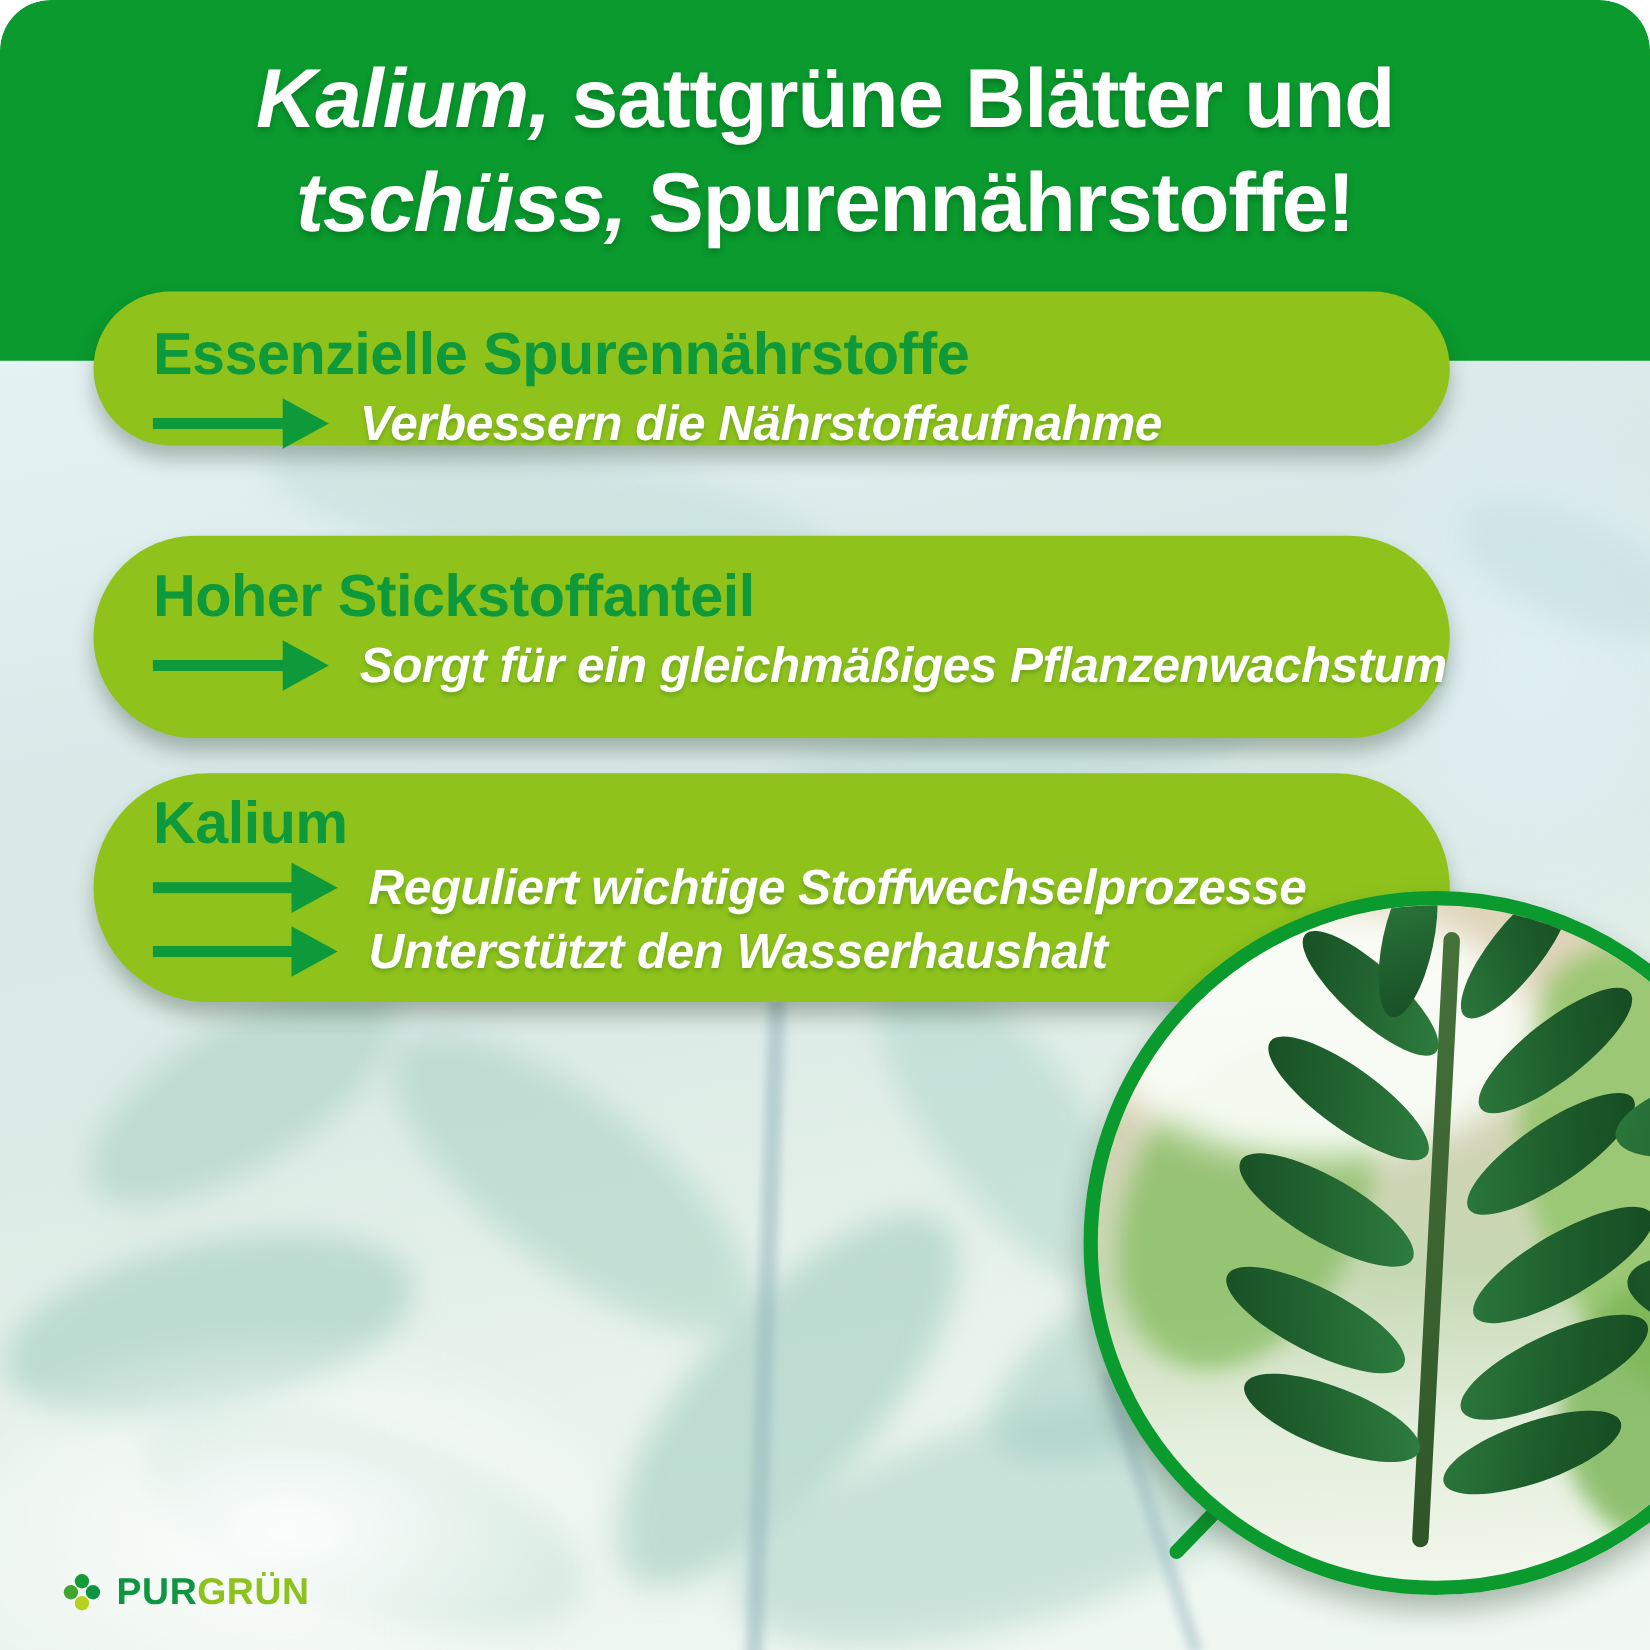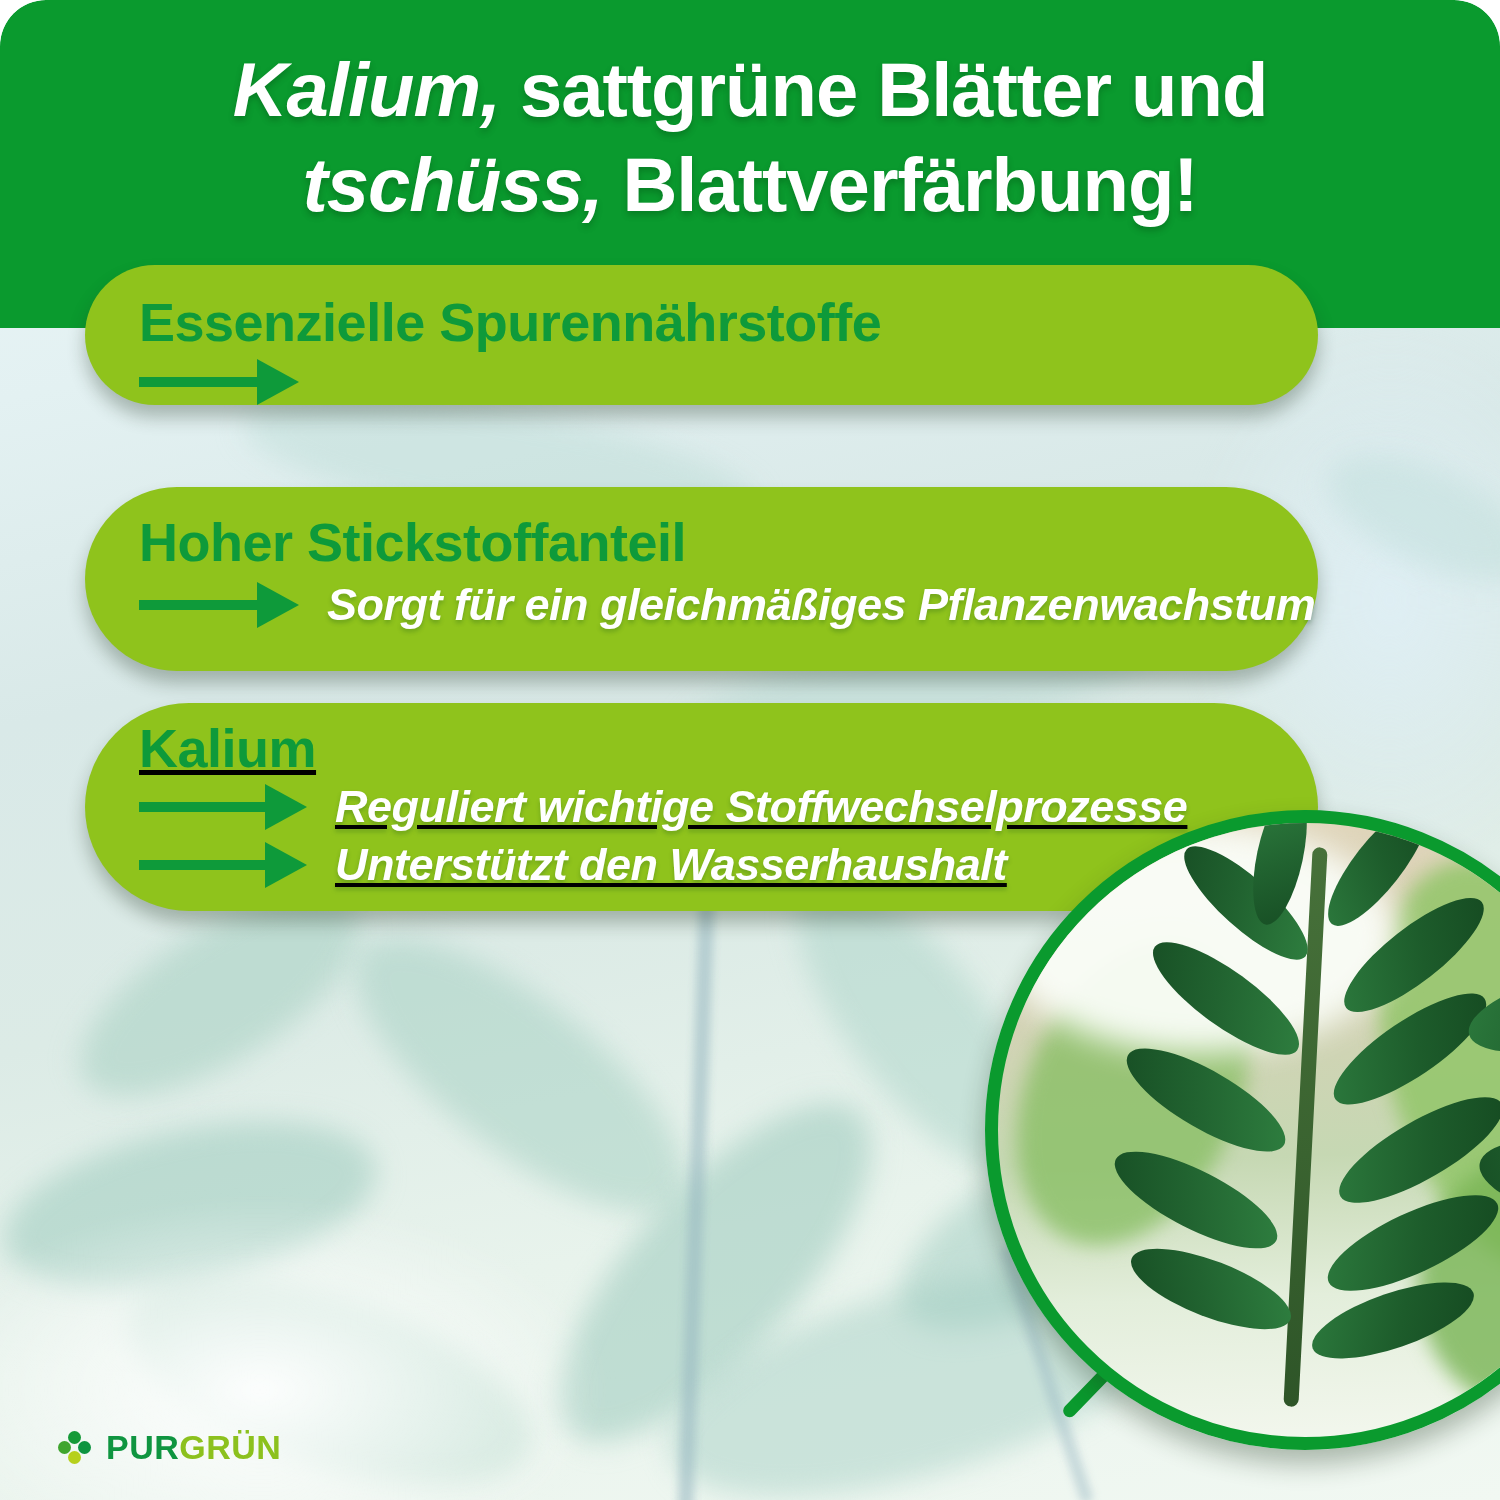--- a/index.html
+++ b/index.html
@@ -63,21 +63,21 @@
     border-top:23px solid transparent; border-bottom:23px solid transparent;
   }
   .row p{
     color:#ffffff; font-size:45px; font-weight:700; font-style:italic; letter-spacing:-.5px;
     text-shadow:0 3px 4px rgba(10,70,25,.25); white-space:nowrap;
   }
   .banner-1{ top:265px; height:140px; padding-top:28px; }
   .banner-1 .row{ margin-top:8px; }
   .banner-2{ top:487px; height:184px; padding-top:26px; }
   .banner-2 .row{ margin-top:8px; }
-  .banner-3{ top:703px; height:208px; padding-top:16px;text-decoration:underline; }
+  .banner-3{ top:703px; height:208px; padding-top:16px; }
   .banner-3 .row{ margin-top:4px; }
   .banner-3 .row + .row{ margin-top:6px; }
   .banner-3 .arrow{ width:168px; }
   .banner-3 .arrow .shaft{ width:134px; }
 
   
   .tick{
     position:absolute; left:1052px; top:1378px; width:86px; height:13px; z-index:3;
     background:#0a9a2e; border-radius:7px; transform:rotate(-46deg);
   }
@@ -146,31 +146,32 @@
     <div class="blob b-l10"></div>
     <div class="blob b-l11"></div>
     <div class="blob b-s1"></div>
     <div class="blob b-s2"></div>
     <div class="blob b-glow"></div>
   </div>
 
   <header class="header">
     <h1 class="headline">
       <span class="line"><em>Kalium,</em><span>sattgrüne Blätter und</span></span>
-      <span class="line"><em>tschüss,</em><span>Blattverfärbung!</span></span>
+      <span class="line"><em>tschüss,</em><span>Spurennährstoffe!</span></span>
     </h1>
   </header>
 
   <section class="banner banner-1">
     <h2>Essenzielle Spurennährstoffe</h2>
     <div class="row">
       <span class="arrow">
           <i class="shaft"></i>
           <i class="head"></i>
         </span>
+      <p>Verbessern die Nährstoffaufnahme</p>
     </div>
   </section>
 
   <section class="banner banner-2">
     <h2>Hoher Stickstoffanteil</h2>
     <div class="row">
       <span class="arrow">
           <i class="shaft"></i>
           <i class="head"></i>
         </span>

